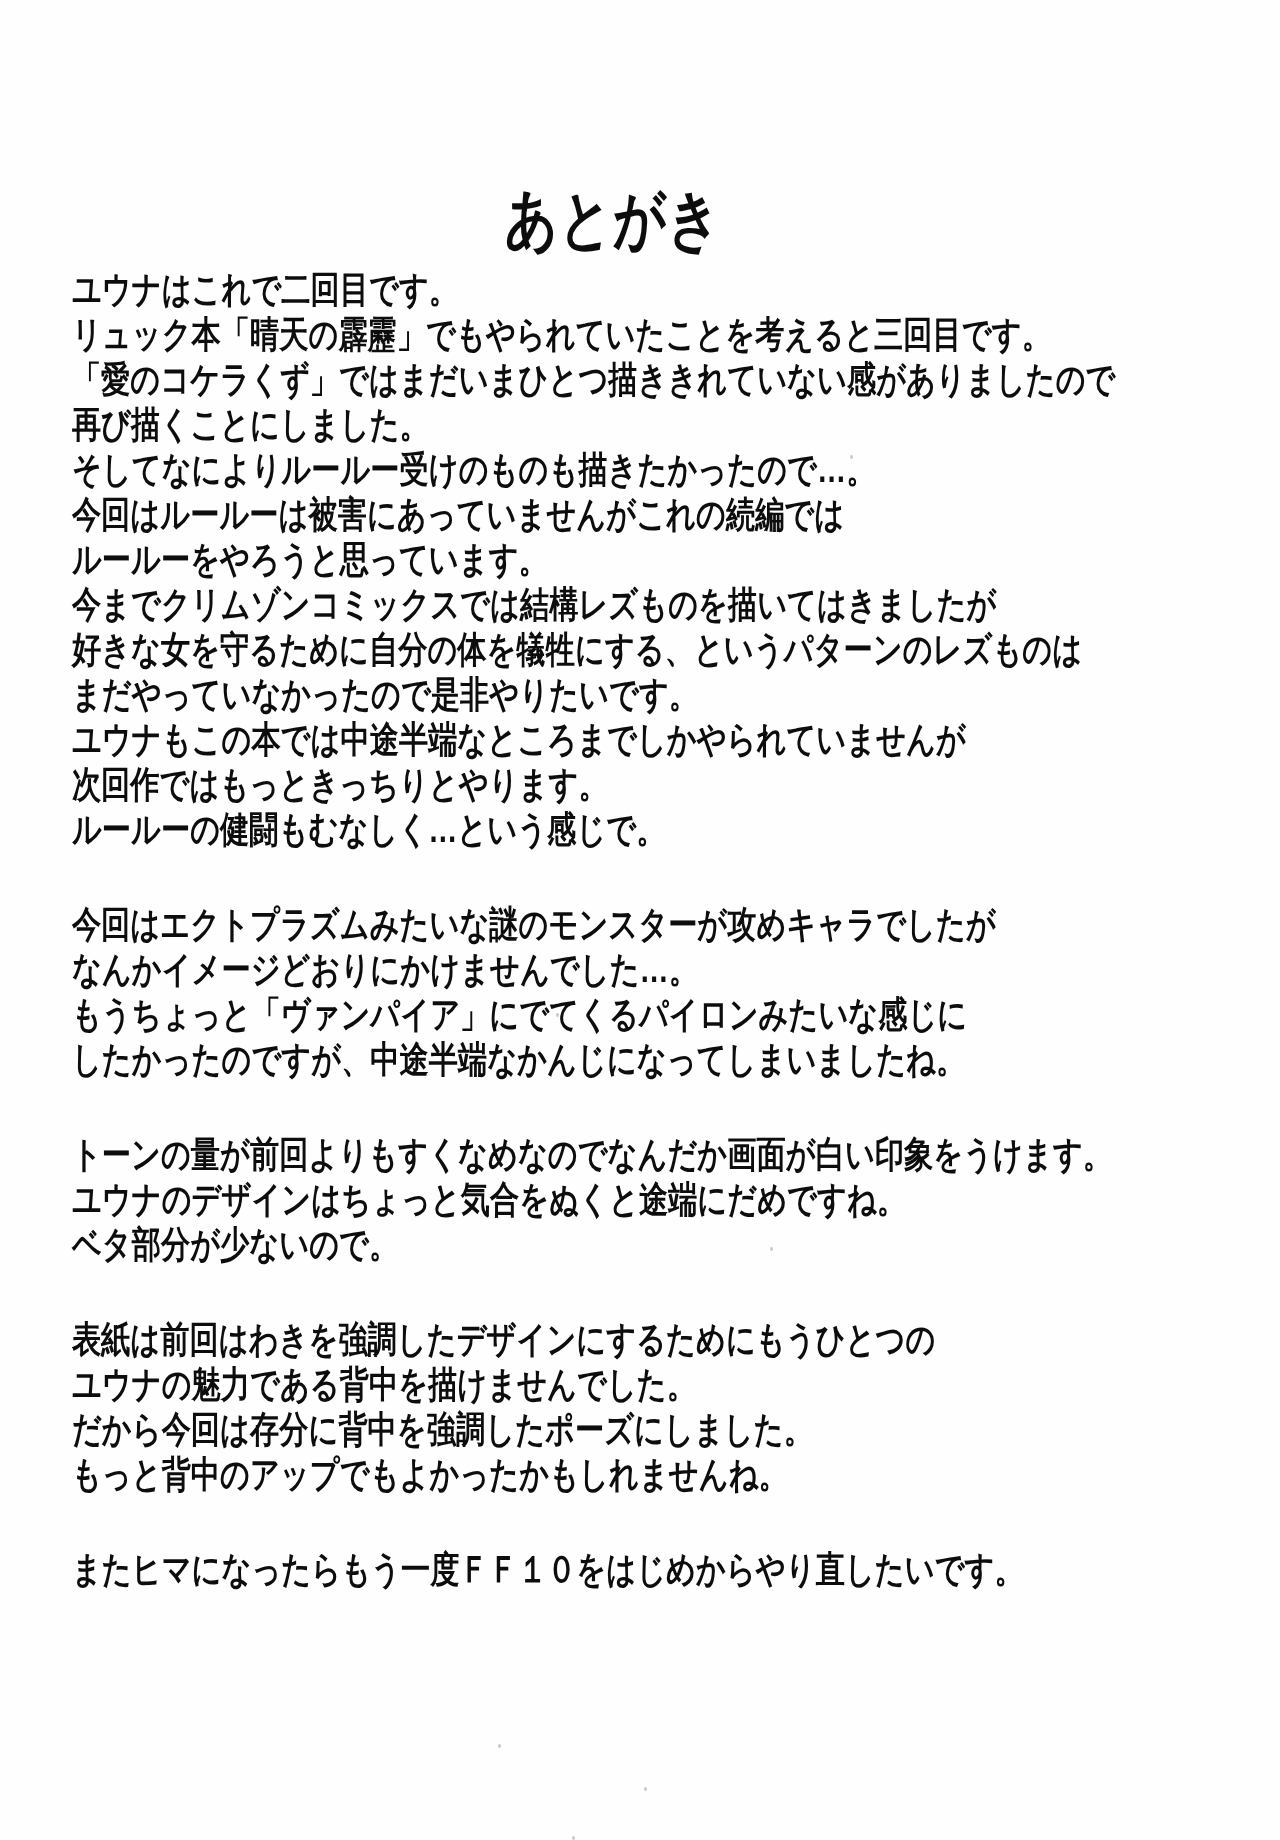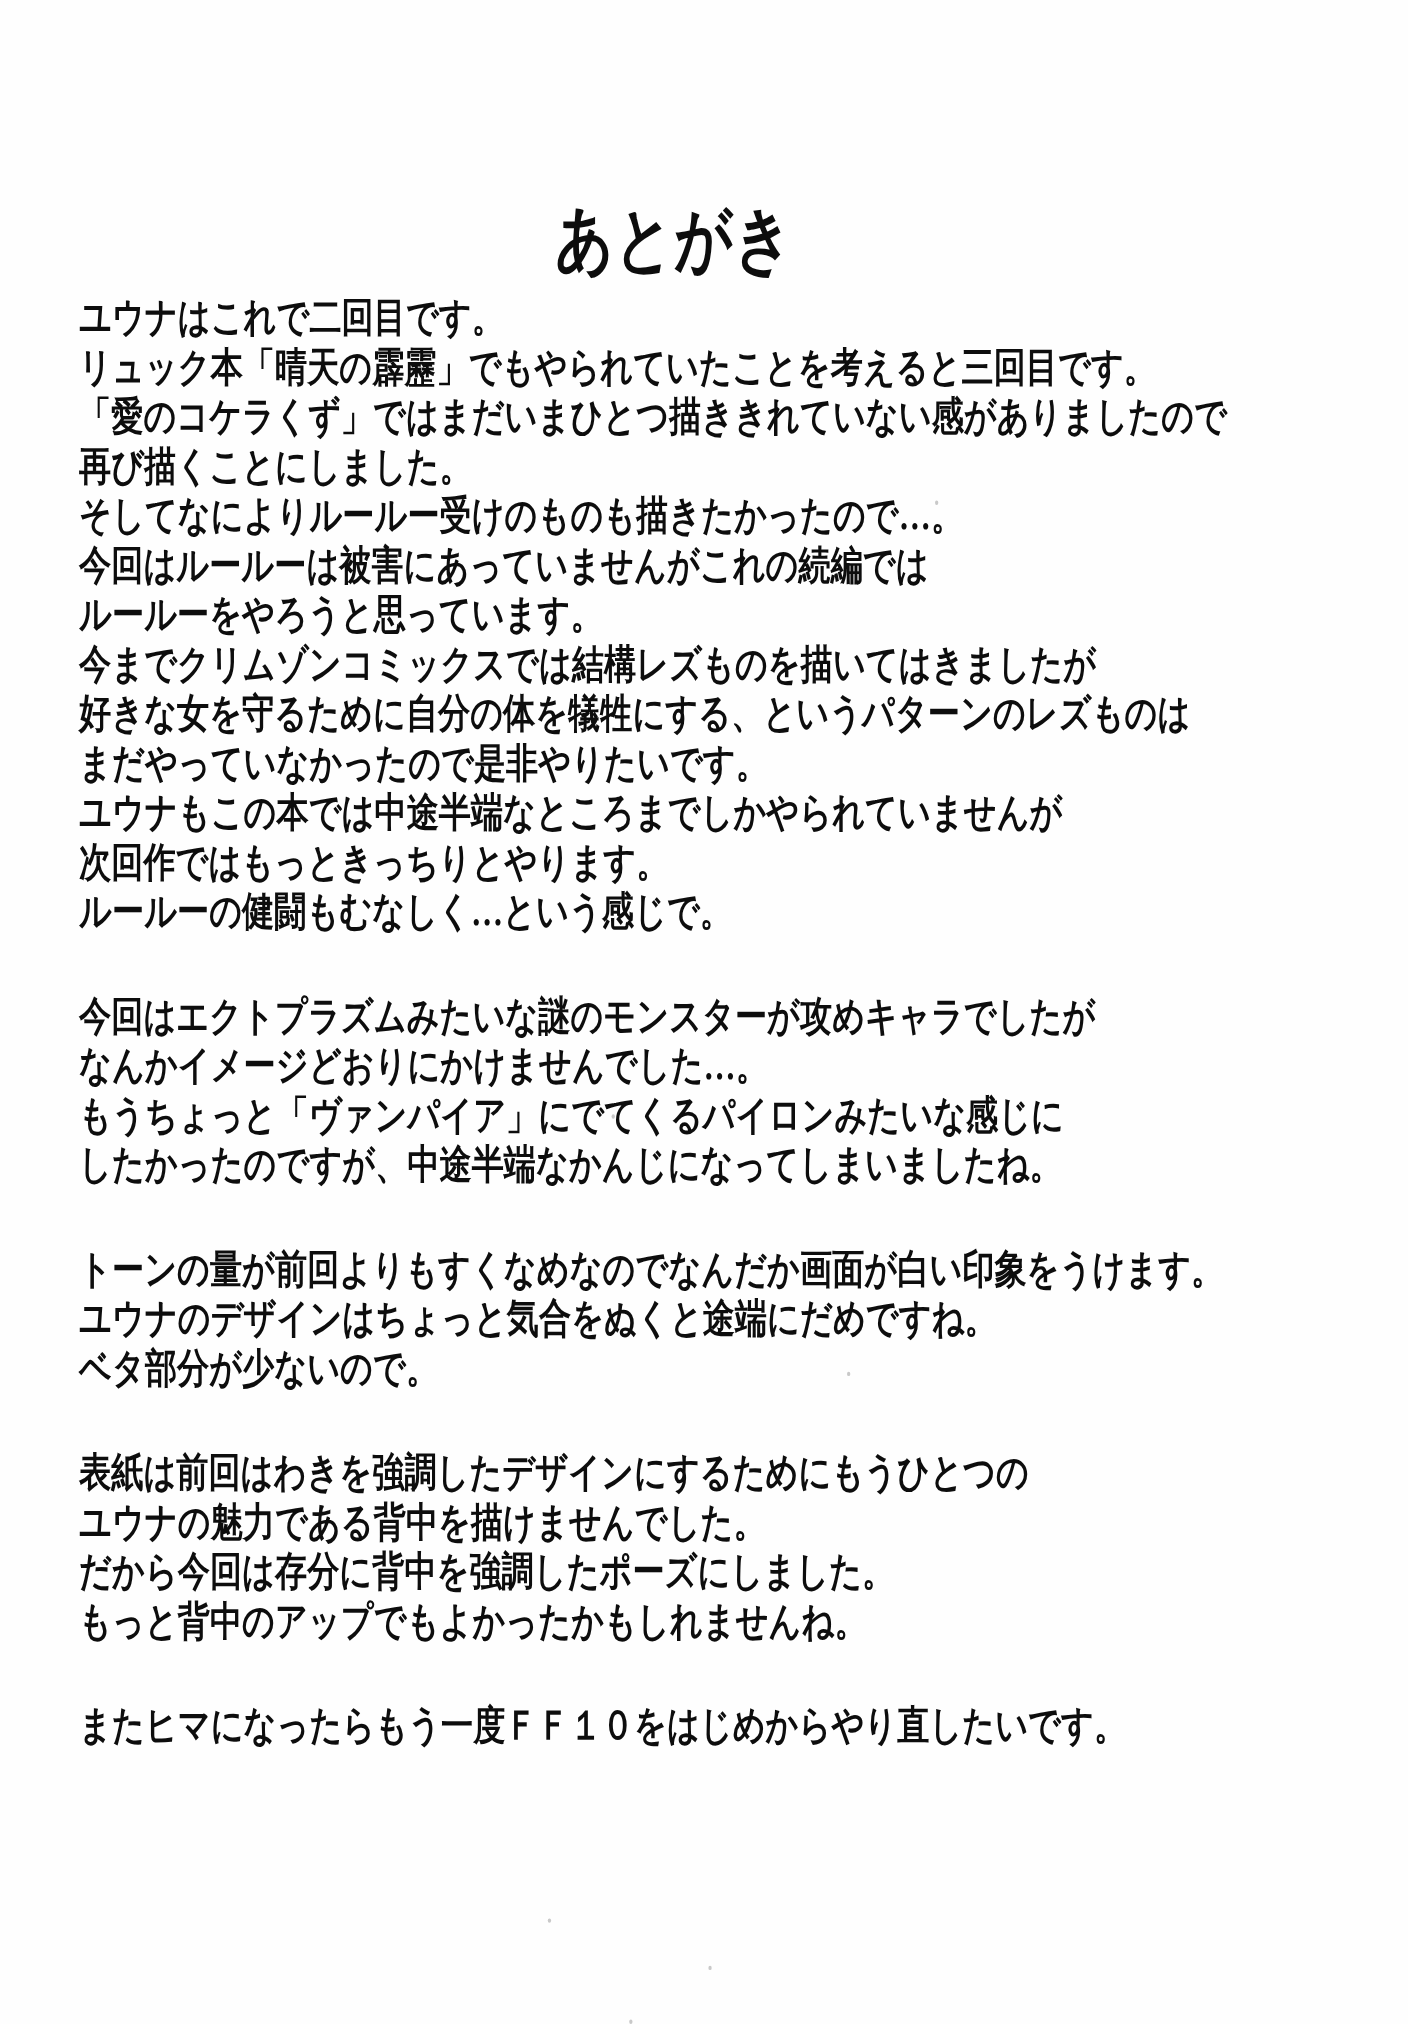--- a/index.html
+++ b/index.html
@@ -6,21 +6,21 @@
     margin: 0;
     padding: 0;
     background: #ffffff;
   }
   .page {
     position: relative;
     width: 1280px;
     height: 1840px;
     background: #fefefe;
     overflow: hidden;
-    font-family: Liberation Serif, serif;
+    font-family: Liberation Sans, sans-serif;
     color: #0d0d0d;
   }
   
   .scale-wrap {
     width: 1620px;
     transform: scaleX(0.79);
     transform-origin: 0 0;
   }
   .title {
     margin: 0;

